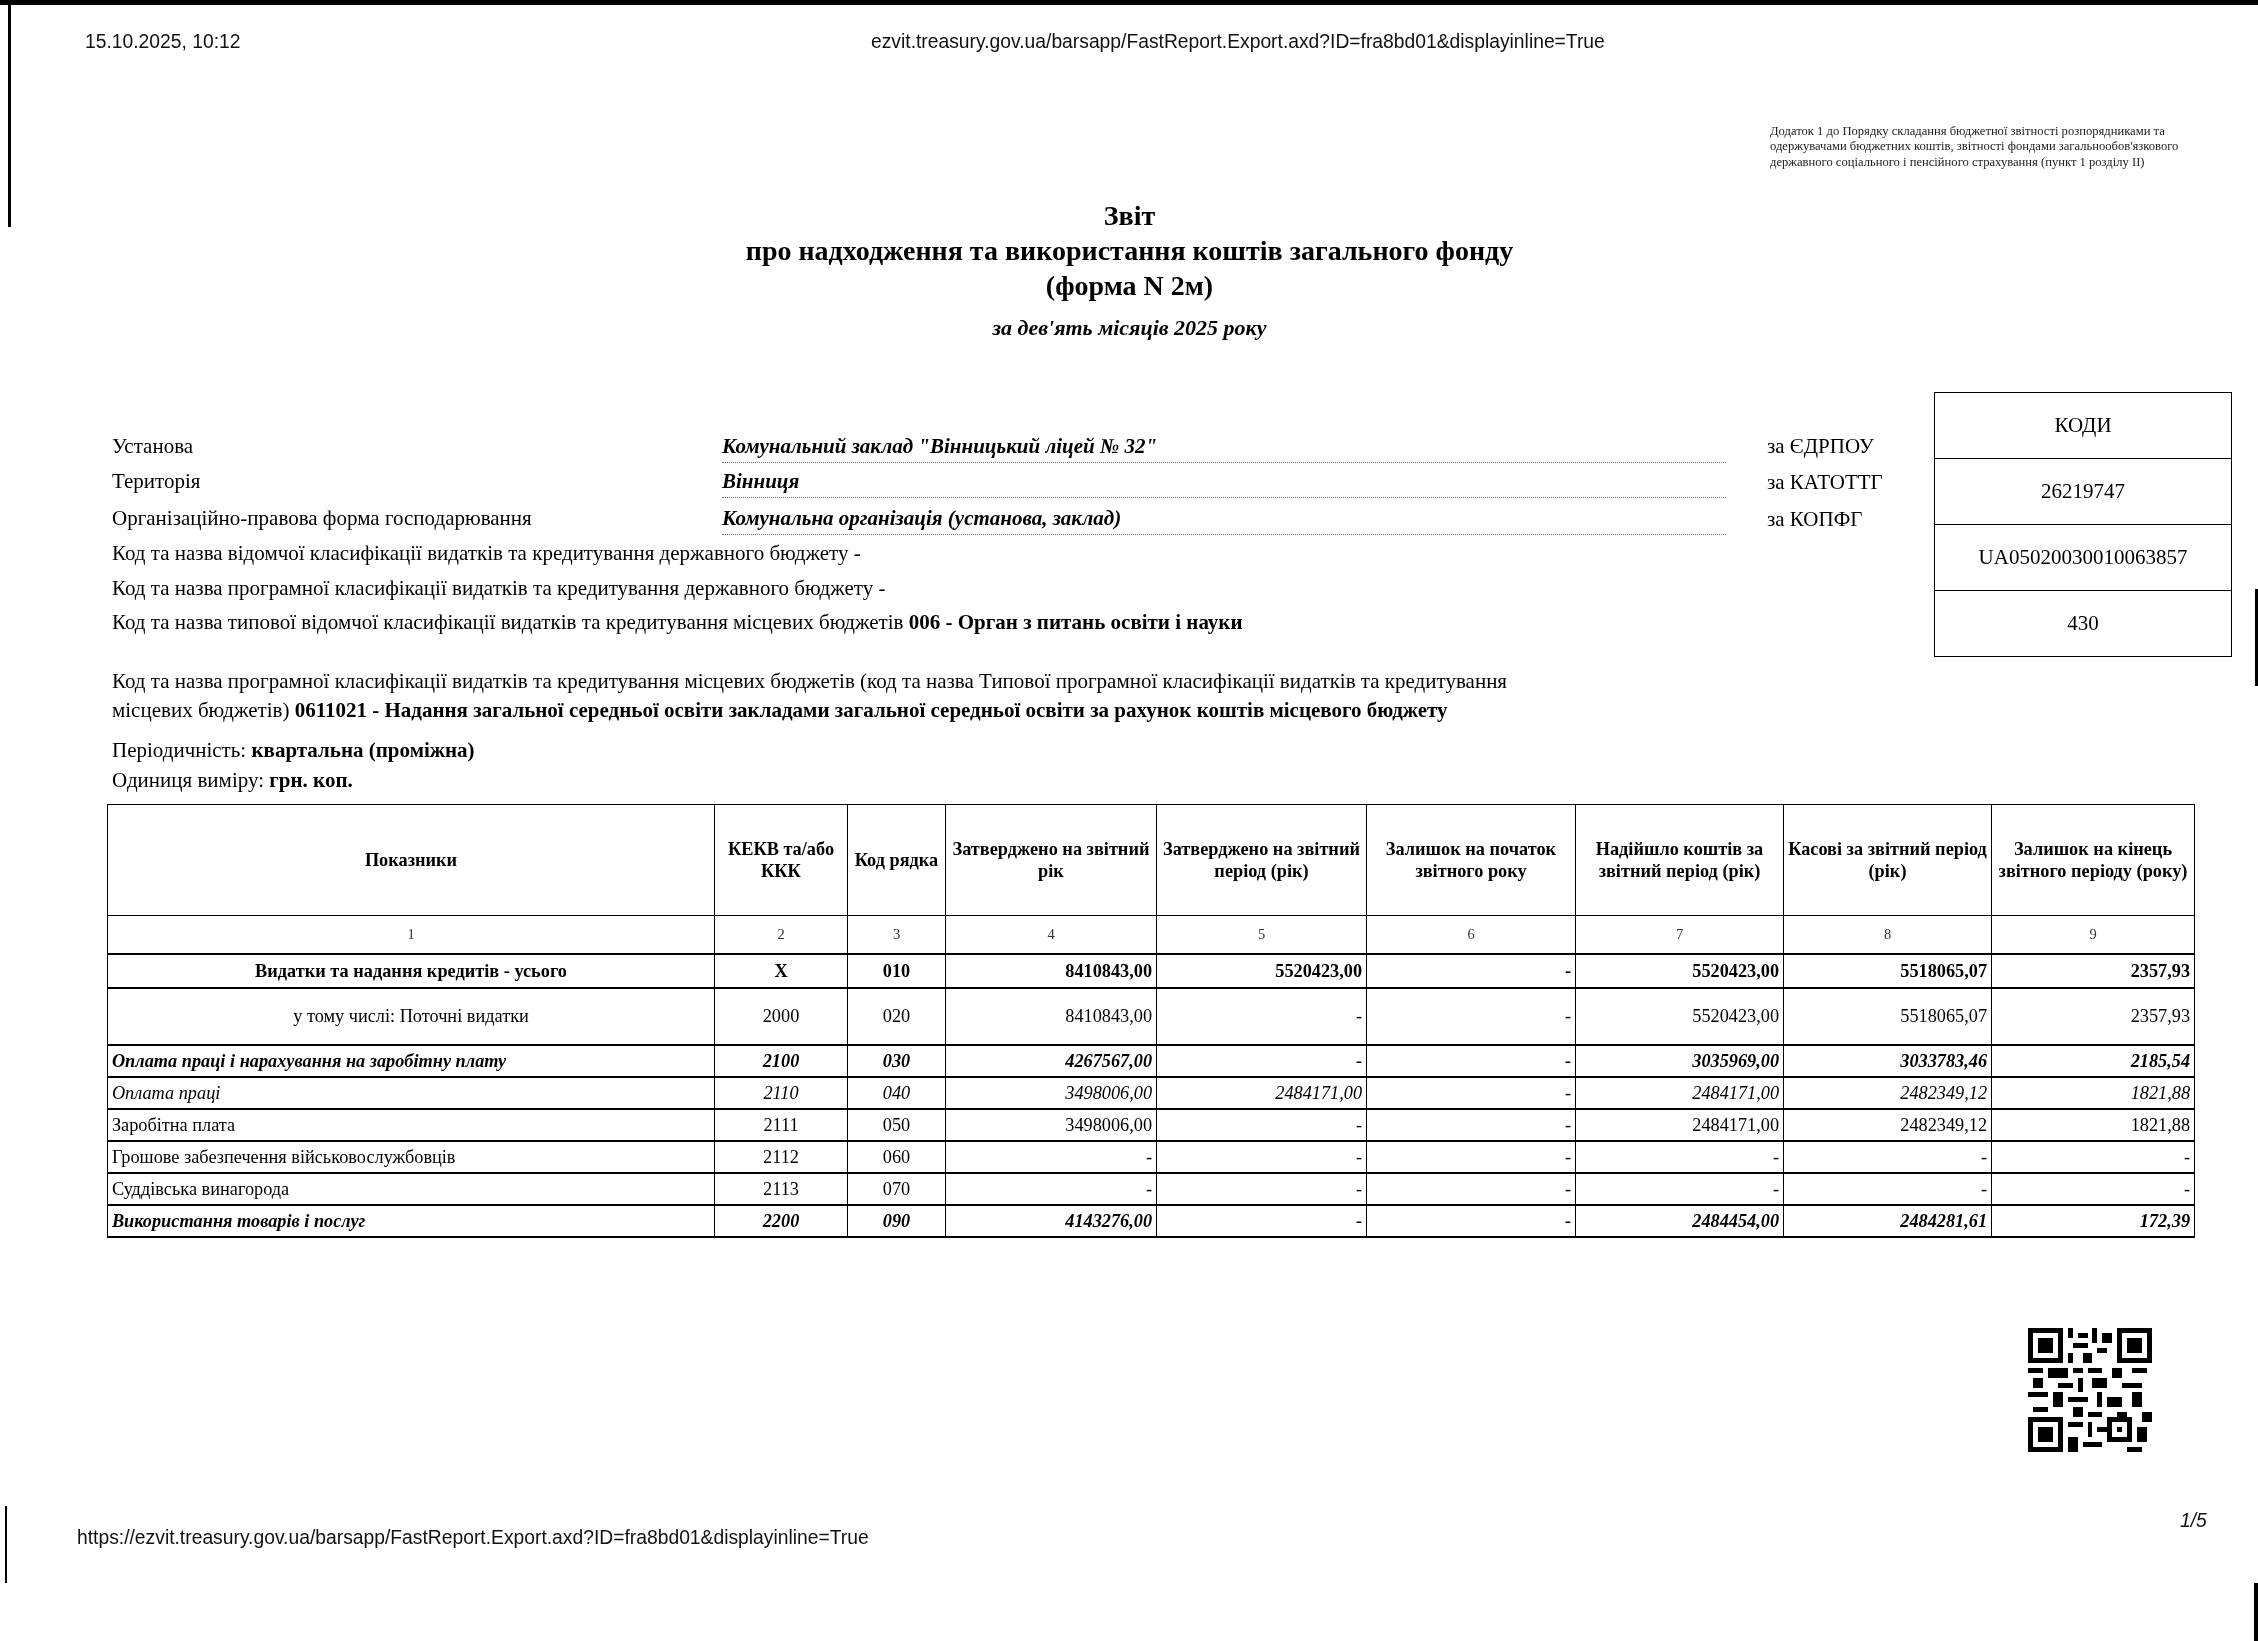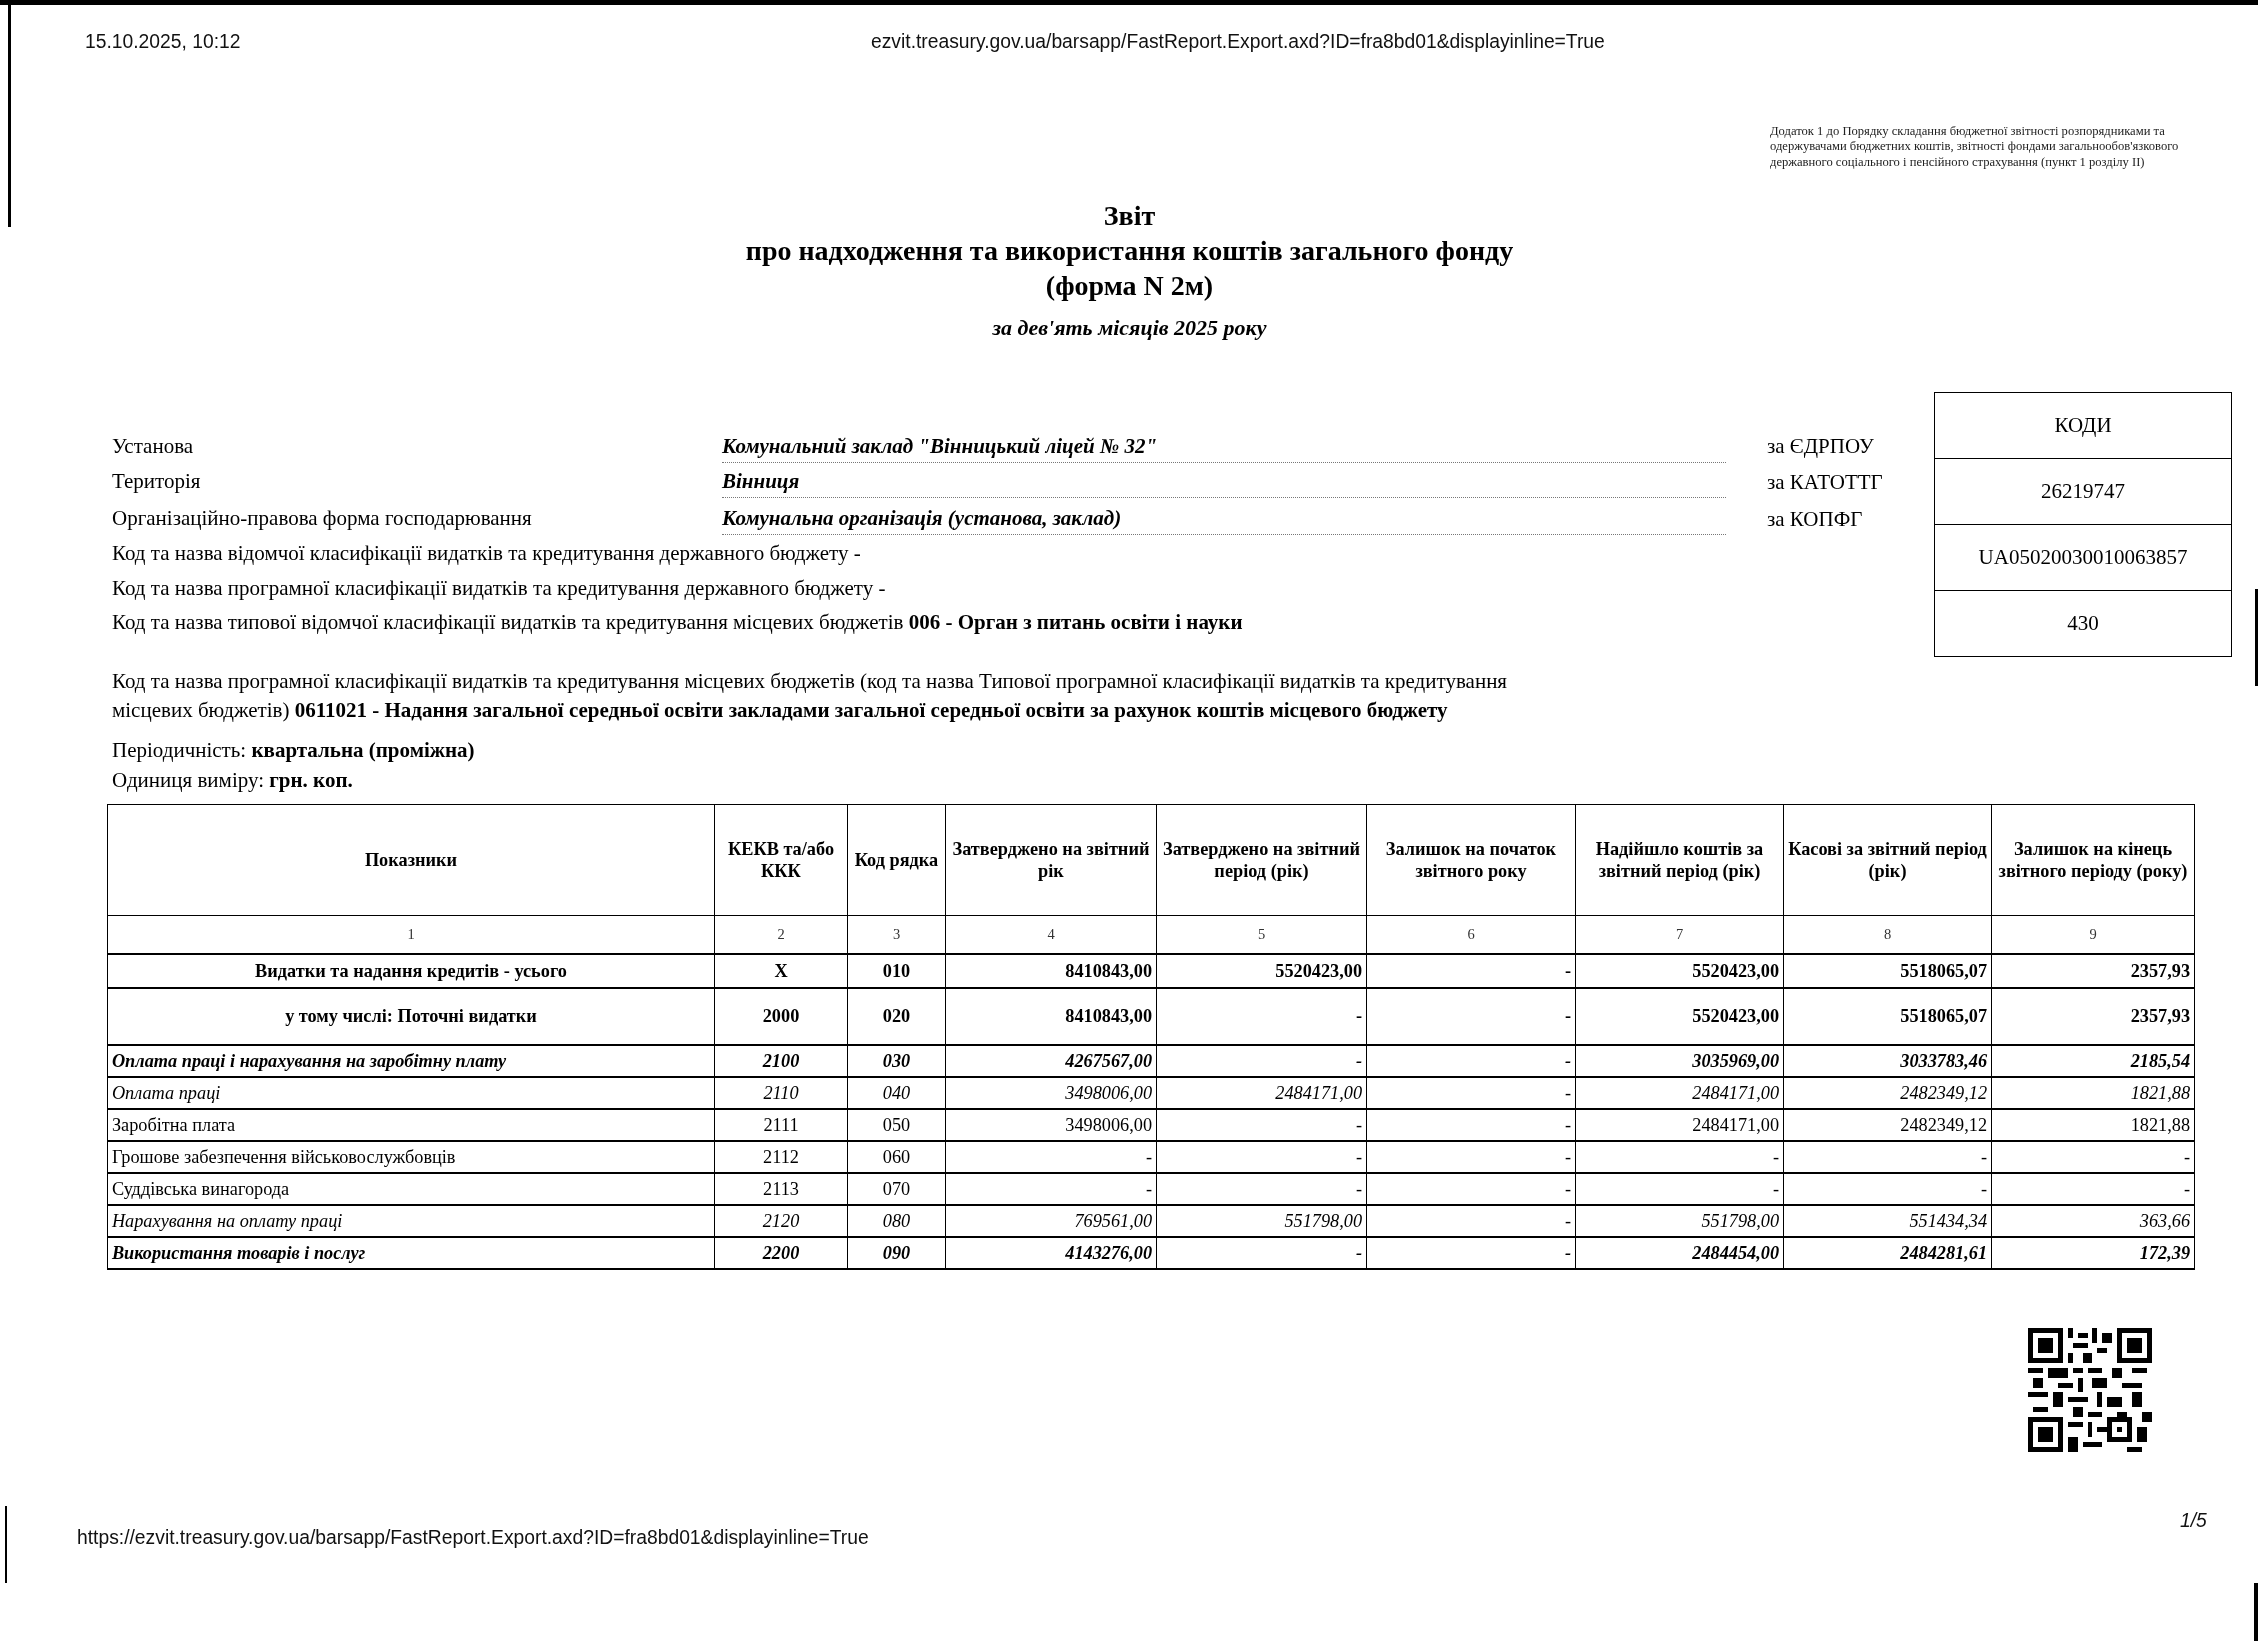--- a/index.html
+++ b/index.html
@@ -47,21 +47,21 @@
     font-size: 18.3px; table-layout: fixed;
   }
   .main-table th, .main-table td { border: 1.4px solid #000; padding: 0 3.9px; }
   .main-table th { font-weight: bold; text-align: center; line-height: 22px; height: 110px; }
   .main-table tr.colnum td { height: 37px; text-align: center; font-size: 14.5px; color: #333; border-bottom: 2.9px solid #000; }
   .main-table td { height: 30px; }
   .main-table td.num { text-align: right; }
   .main-table td.ctr { text-align: center; }
   .main-table tr.total td { height: 32px; font-weight: bold; border-bottom: 2.9px solid #000; }
   .main-table tr.total td.name { text-align: center; }
-  .main-table tr.sub td { height: 55px; font-weight: bold; border-bottom: 2.9px solid #000; }
+  .main-table tr.sub td { height: 55px; font-weight: normal; border-bottom: 2.9px solid #000; }
   .main-table tr.sub td.name { text-align: center; }
   .main-table tr.group td { font-weight: bold; font-style: italic; border-bottom: 2.4px solid #000; }
   .main-table tr.italic td { font-style: italic; border-bottom: 2.4px solid #000; }
   .main-table tr.plain td { border-bottom: 2.4px solid #000; }
 
   .qr { position: absolute; left: 2028px; top: 1328px; width: 124px; height: 124px; }
 </style>
 </head>
 <body>
 
@@ -245,31 +245,20 @@
     <tr class="plain">
       <td>Суддівська винагорода</td>
       <td class="ctr">2113</td>
       <td class="ctr">070</td>
       <td class="num">-</td>
       <td class="num">-</td>
       <td class="num">-</td>
       <td class="num">-</td>
       <td class="num">-</td>
       <td class="num">-</td>
-    </tr>
-    <tr class="italic">
-      <td>Нарахування на оплату праці</td>
-      <td class="ctr">2120</td>
-      <td class="ctr">080</td>
-      <td class="num">769561,00</td>
-      <td class="num">551798,00</td>
-      <td class="num">-</td>
-      <td class="num">551798,00</td>
-      <td class="num">551434,34</td>
-      <td class="num">363,66</td>
     </tr>
     <tr class="group">
       <td>Використання товарів і послуг</td>
       <td class="ctr">2200</td>
       <td class="ctr">090</td>
       <td class="num">4143276,00</td>
       <td class="num">-</td>
       <td class="num">-</td>
       <td class="num">2484454,00</td>
       <td class="num">2484281,61</td>

